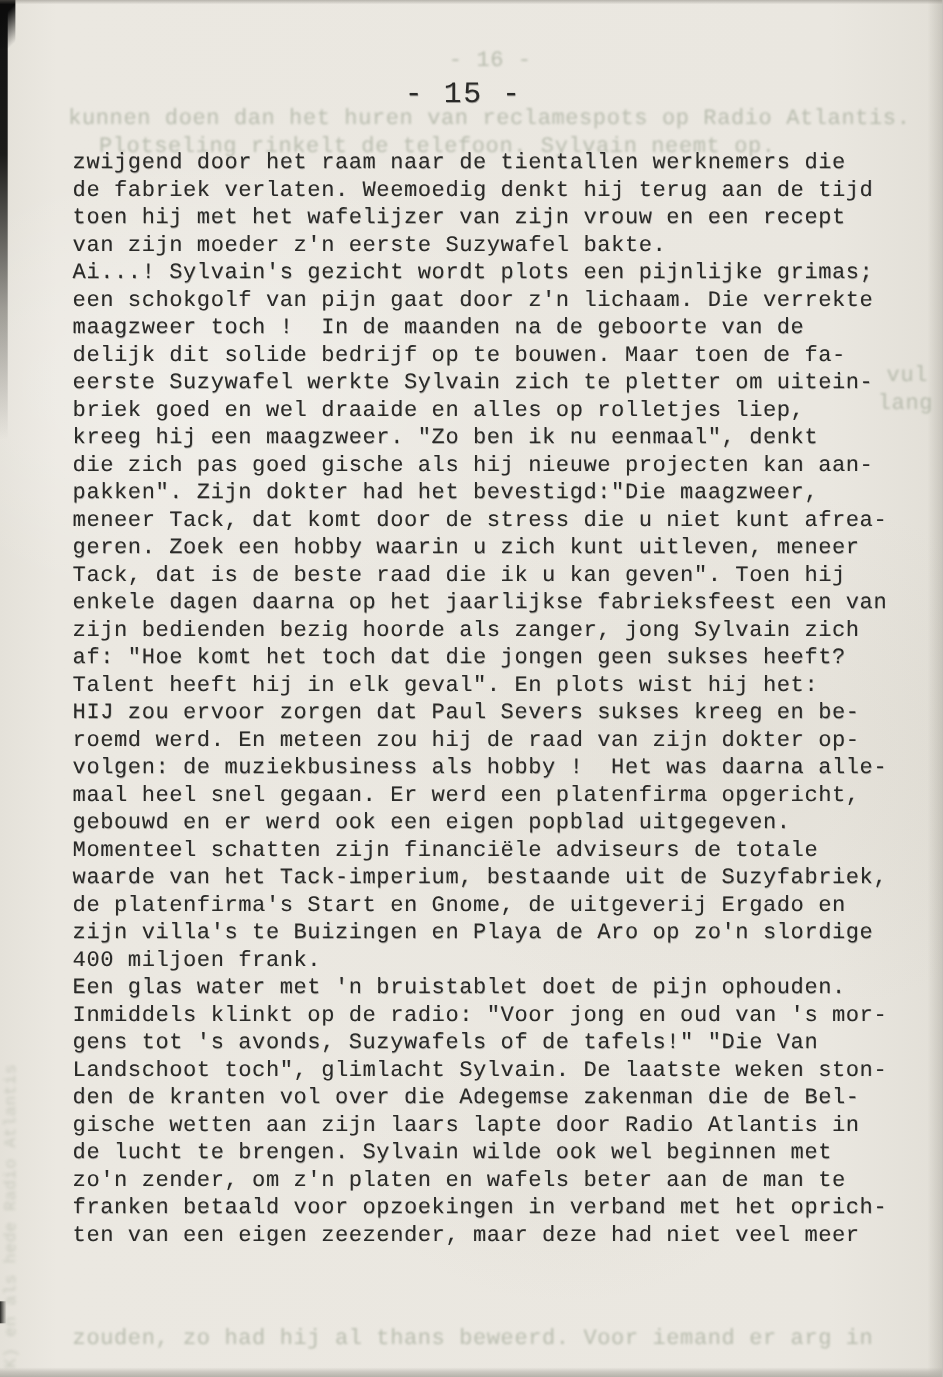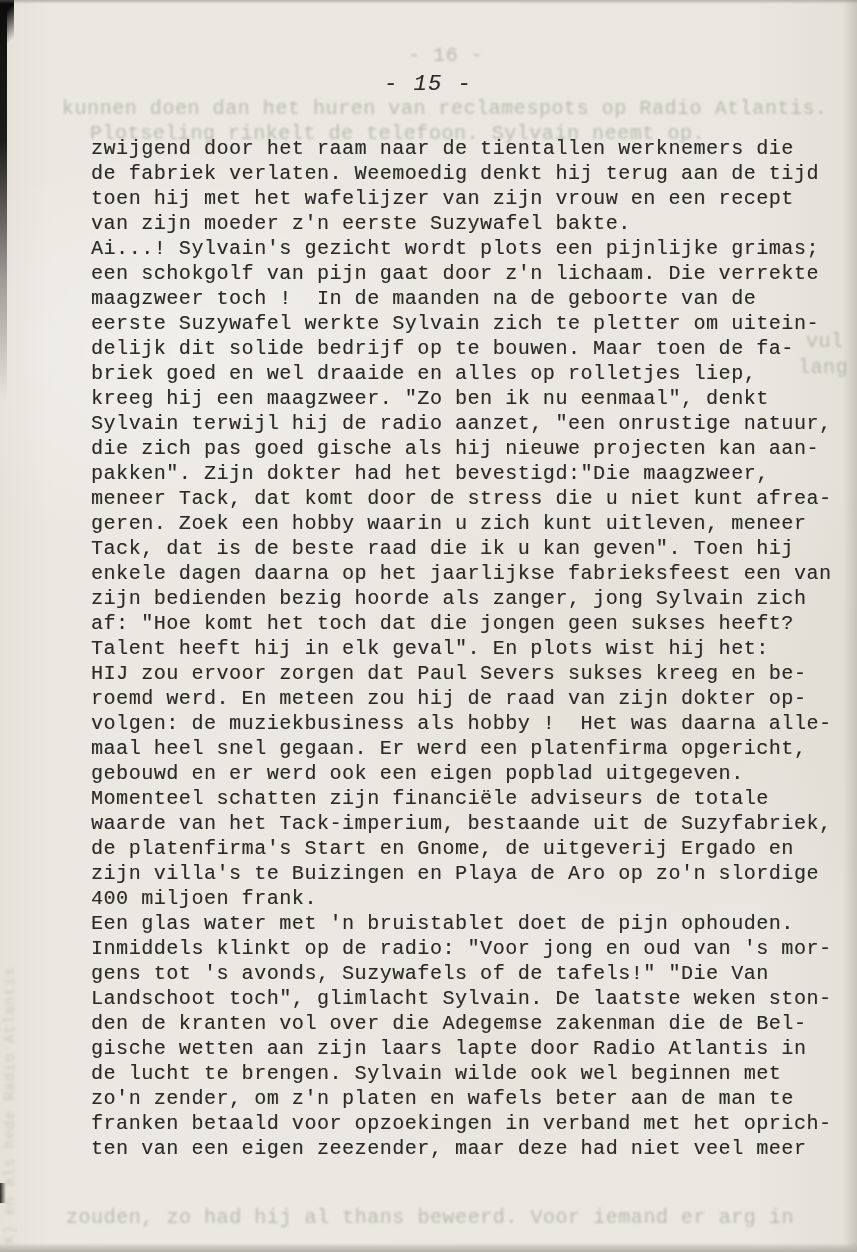--- a/index.html
+++ b/index.html
@@ -35,35 +35,34 @@
   .edge-bottom{
     position:absolute;left:0;bottom:0;width:100%;height:9px;
     background:linear-gradient(0deg,#b3b0a8 0%,rgba(179,176,168,0.55) 55%,rgba(179,176,168,0) 100%);
   }
   .edge-bottom-nub{
     position:absolute;left:0;top:1183px;width:6px;height:20px;
     background:linear-gradient(90deg,#2a2a27,rgba(42,42,39,0));
   }
   
   .page-number{
-    position:absolute;left:384px;top:72px;
-    font-size:22px;color:var(--ink,#2a2a28);
+    position:absolute;left:368px;top:72px;
+    font-size:27px;color:var(--ink,#2a2a28);
     letter-spacing:1.5px;
     text-shadow:0.4px 0.4px 0 rgba(20,20,20,0.35);
     white-space:pre;
-    font-style:italic;
   }
   .body-text{
     position:absolute;left:66px;top:136px;width:760px;
     font-size:20px;line-height:25px;
     letter-spacing:0.55px;
     color:var(--ink,#2a2a28);
     text-shadow:0.4px 0.4px 0 rgba(20,20,20,0.30);
   }
-  .body-text .line{white-space:pre;height:25px;margin-left:25px;}
+  .body-text .line{white-space:pre;height:25px;}
   
   .bleed{
     position:absolute;
     color:var(--bleed,#a9af9f);
     filter:blur(1.1px);
     font-size:20px;letter-spacing:0.55px;white-space:pre;
     opacity:0.75;
   }
   .bleed-ghost-number{top:44px;left:408px;font-size:20px;}
   .bleed-top-1{top:97px;left:62px;}
@@ -101,25 +100,24 @@
   <div class="page-number">- 15 -</div>
 
   <div class="body-text">
       <div class="line">zwijgend door het raam naar de tientallen werknemers die</div>
       <div class="line">de fabriek verlaten. Weemoedig denkt hij terug aan de tijd</div>
       <div class="line">toen hij met het wafelijzer van zijn vrouw en een recept</div>
       <div class="line">van zijn moeder z'n eerste Suzywafel bakte.</div>
       <div class="line">Ai...! Sylvain's gezicht wordt plots een pijnlijke grimas;</div>
       <div class="line">een schokgolf van pijn gaat door z'n lichaam. Die verrekte</div>
       <div class="line">maagzweer toch !  In de maanden na de geboorte van de</div>
+      <div class="line">delijk dit solide bedrijf op te bouwen. Maar toen de fa-</div>
       <div class="line">eerste Suzywafel werkte Sylvain zich te pletter om uitein-</div>
-      <div class="line">delijk dit solide bedrijf op te bouwen. Maar toen de fa-</div>
       <div class="line">briek goed en wel draaide en alles op rolletjes liep,</div>
       <div class="line">kreeg hij een maagzweer. "Zo ben ik nu eenmaal", denkt</div>
-      <div class="line">Sylvain terwijl hij de radio aanzet, "een onrustige natuur,</div>
       <div class="line">die zich pas goed gische als hij nieuwe projecten kan aan-</div>
       <div class="line">pakken". Zijn dokter had het bevestigd:"Die maagzweer,</div>
       <div class="line">meneer Tack, dat komt door de stress die u niet kunt afrea-</div>
       <div class="line">geren. Zoek een hobby waarin u zich kunt uitleven, meneer</div>
       <div class="line">Tack, dat is de beste raad die ik u kan geven". Toen hij</div>
       <div class="line">enkele dagen daarna op het jaarlijkse fabrieksfeest een van</div>
       <div class="line">zijn bedienden bezig hoorde als zanger, jong Sylvain zich</div>
       <div class="line">af: "Hoe komt het toch dat die jongen geen sukses heeft?</div>
       <div class="line">Talent heeft hij in elk geval". En plots wist hij het:</div>
       <div class="line">HIJ zou ervoor zorgen dat Paul Severs sukses kreeg en be-</div>

